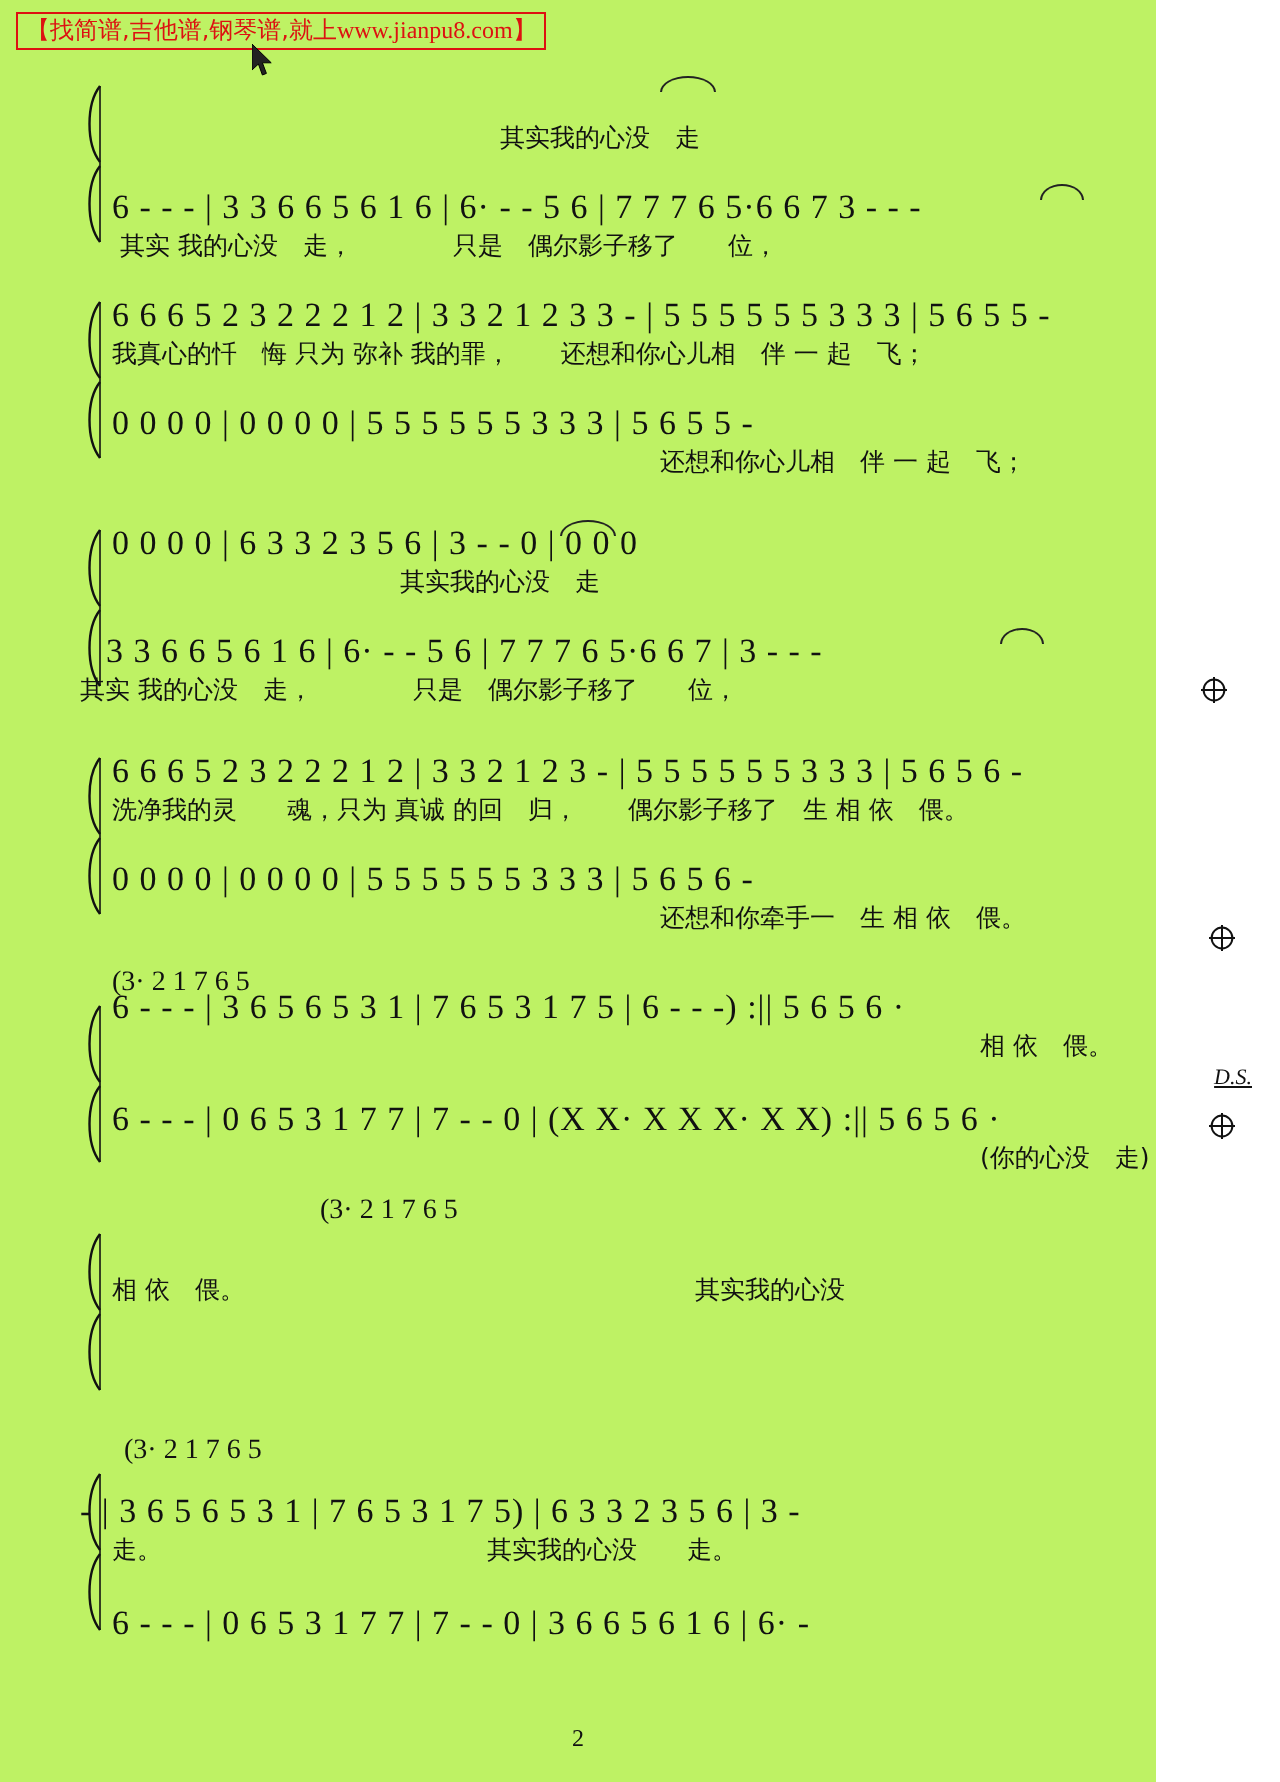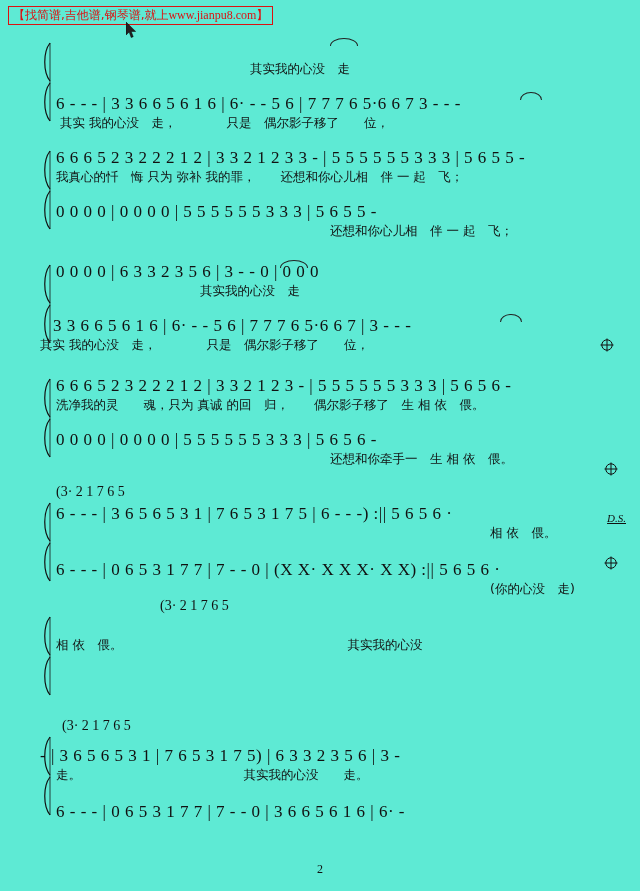--- a/index.html
+++ b/index.html
@@ -10,23 +10,23 @@
   body {
     width: 640px;
     height: 891px;
     position: relative;
     font-family: "Liberation Serif", serif;
     color: #111;
     overflow: hidden;
   }
   .page {
     position: relative;
-    width: 640px;
+    width: 578px;
     height: 891px;
-    background: #5eead4;
+    background: #bef264;
   }
 
   
   .banner {
     position: absolute;
     left: 8px;
     top: 6px;
     border: 1px solid #d11;
     color: #d11;
     font-family: "DejaVu Sans", sans-serif;
@@ -89,21 +89,21 @@
     right: 10px;
     top: 21px;
     height: 20px;
     font-family: "DejaVu Sans", sans-serif;
     font-size: 12.5px;
     white-space: nowrap;
   }
   .ds {
     position: absolute;
     right: 14px;
-    top: 8px;
+    top: 39px;
     font-family: "Liberation Serif", serif;
     font-style: italic;
     font-size: 11px;
     text-decoration: underline;
   }
   .pickup {
     position: absolute;
     font-family: "Liberation Serif", serif;
     font-size: 14px;
   }
@@ -237,21 +237,21 @@
 
   <div class="system" style="top:484px;">
     <div class="pickup" style="left:56px; top:0px;">(3·  2 1 7 6 5</div>
     <div class="brace" style="top:18px;">
       <svg width="12" height="80" viewBox="0 0 12 80">
         <path d="M10 1 C3 10, 3 30, 10 39" fill="none" stroke="#111" stroke-width="1.2"></path>
         <path d="M10 41 C3 50, 3 70, 10 79" fill="none" stroke="#111" stroke-width="1.2"></path>
         <line x1="10" y1="1" x2="10" y2="79" stroke="#111" stroke-width="0.8"></line>
       </svg>
     </div>
-    <div class="stave" style="margin-top:20px;padding-left:40px;">
+    <div class="stave" style="margin-top:10px;padding-left:40px;">
       <div class="notes">6 - - - | 3 6 5 6 5 3 1 | 7 6 5 3 1 7 5 | 6  -  - -) :|| 5 6 5  6 ·</div>
       <div class="lyr" style="left:490px;">相 依　偎。</div>
       <div class="ds">D.S.</div>
     </div>
     <div class="stave" style="margin-top:10px;">
       <div class="notes">6 - - - | 0 6 5 3 1 7 7 | 7 - - 0 | (X  X· X X X· X X) :|| 5 6 5  6 ·</div>
       <div class="lyr" style="left:490px;">(你的心没　走)　　　　　　　　　　　　相 依　偎。</div>
     </div>
     <div class="coda" style="left:604px; top:72px;">
       <svg width="14" height="14" viewBox="0 0 14 14">

